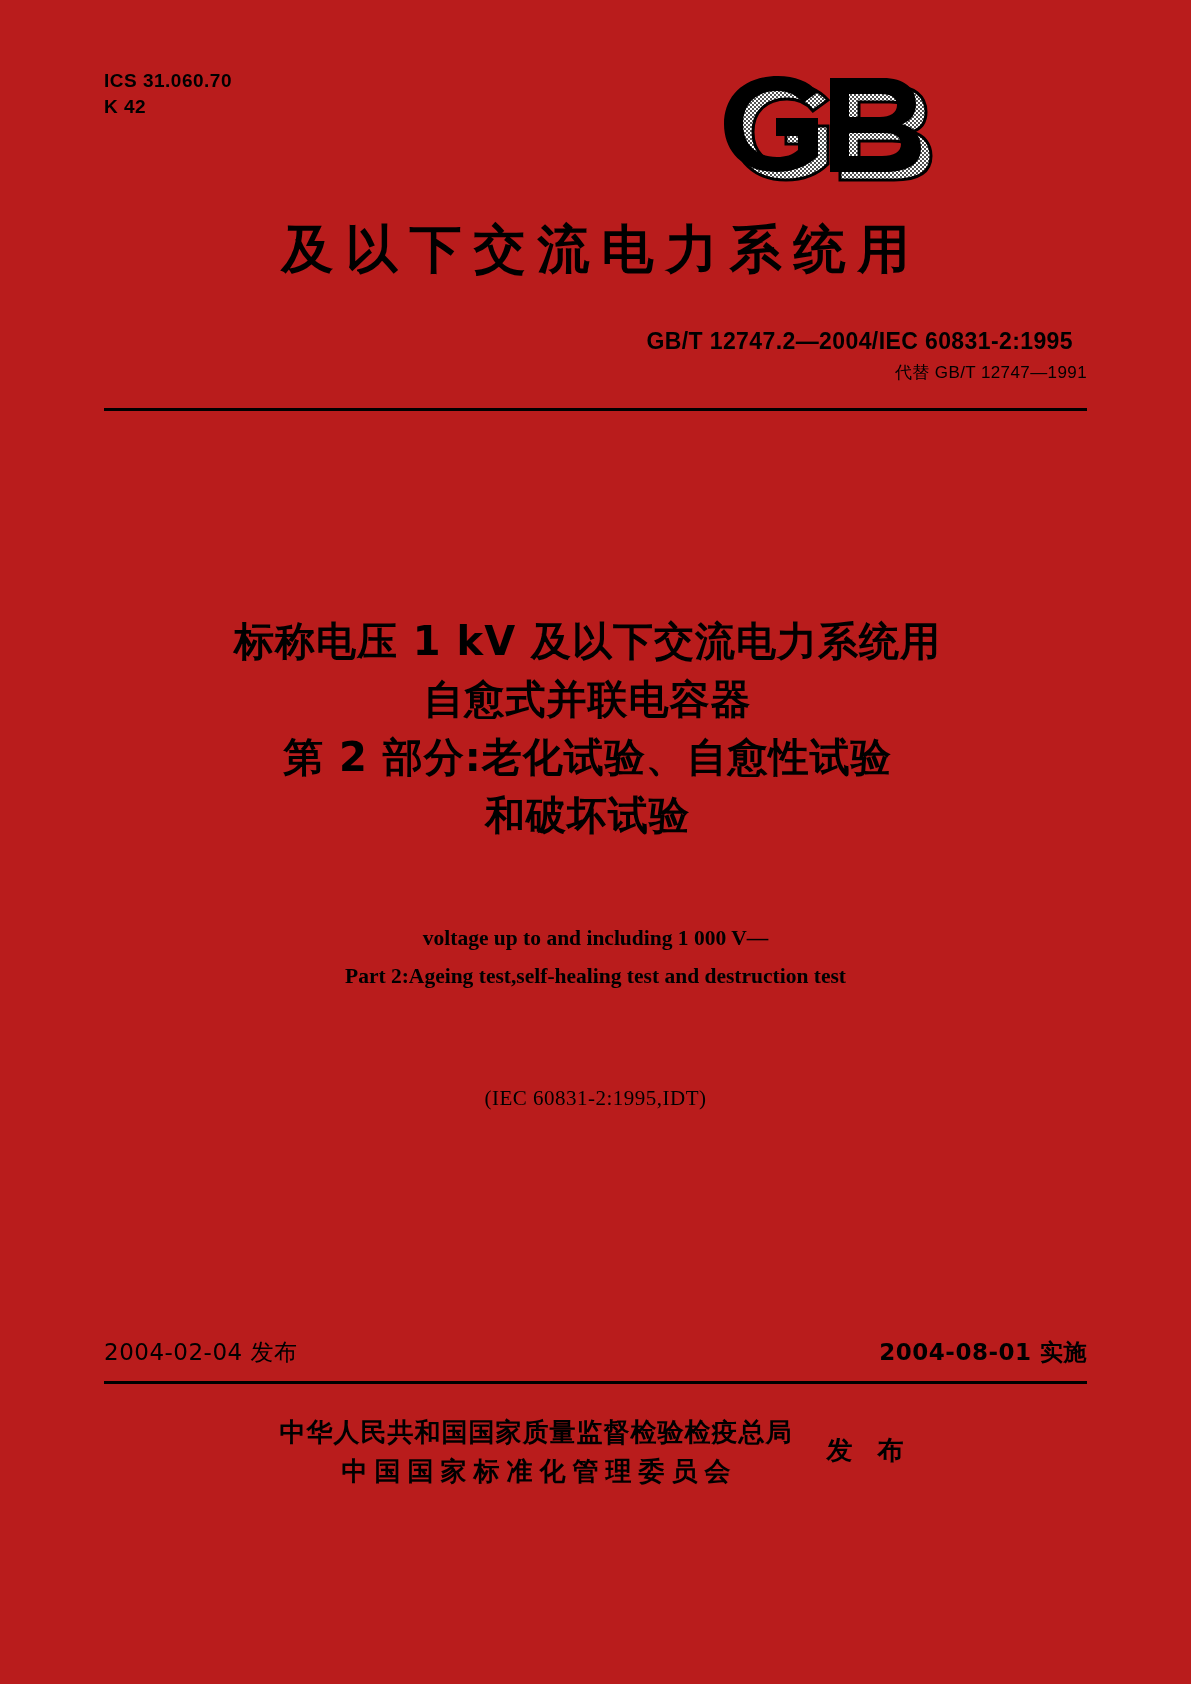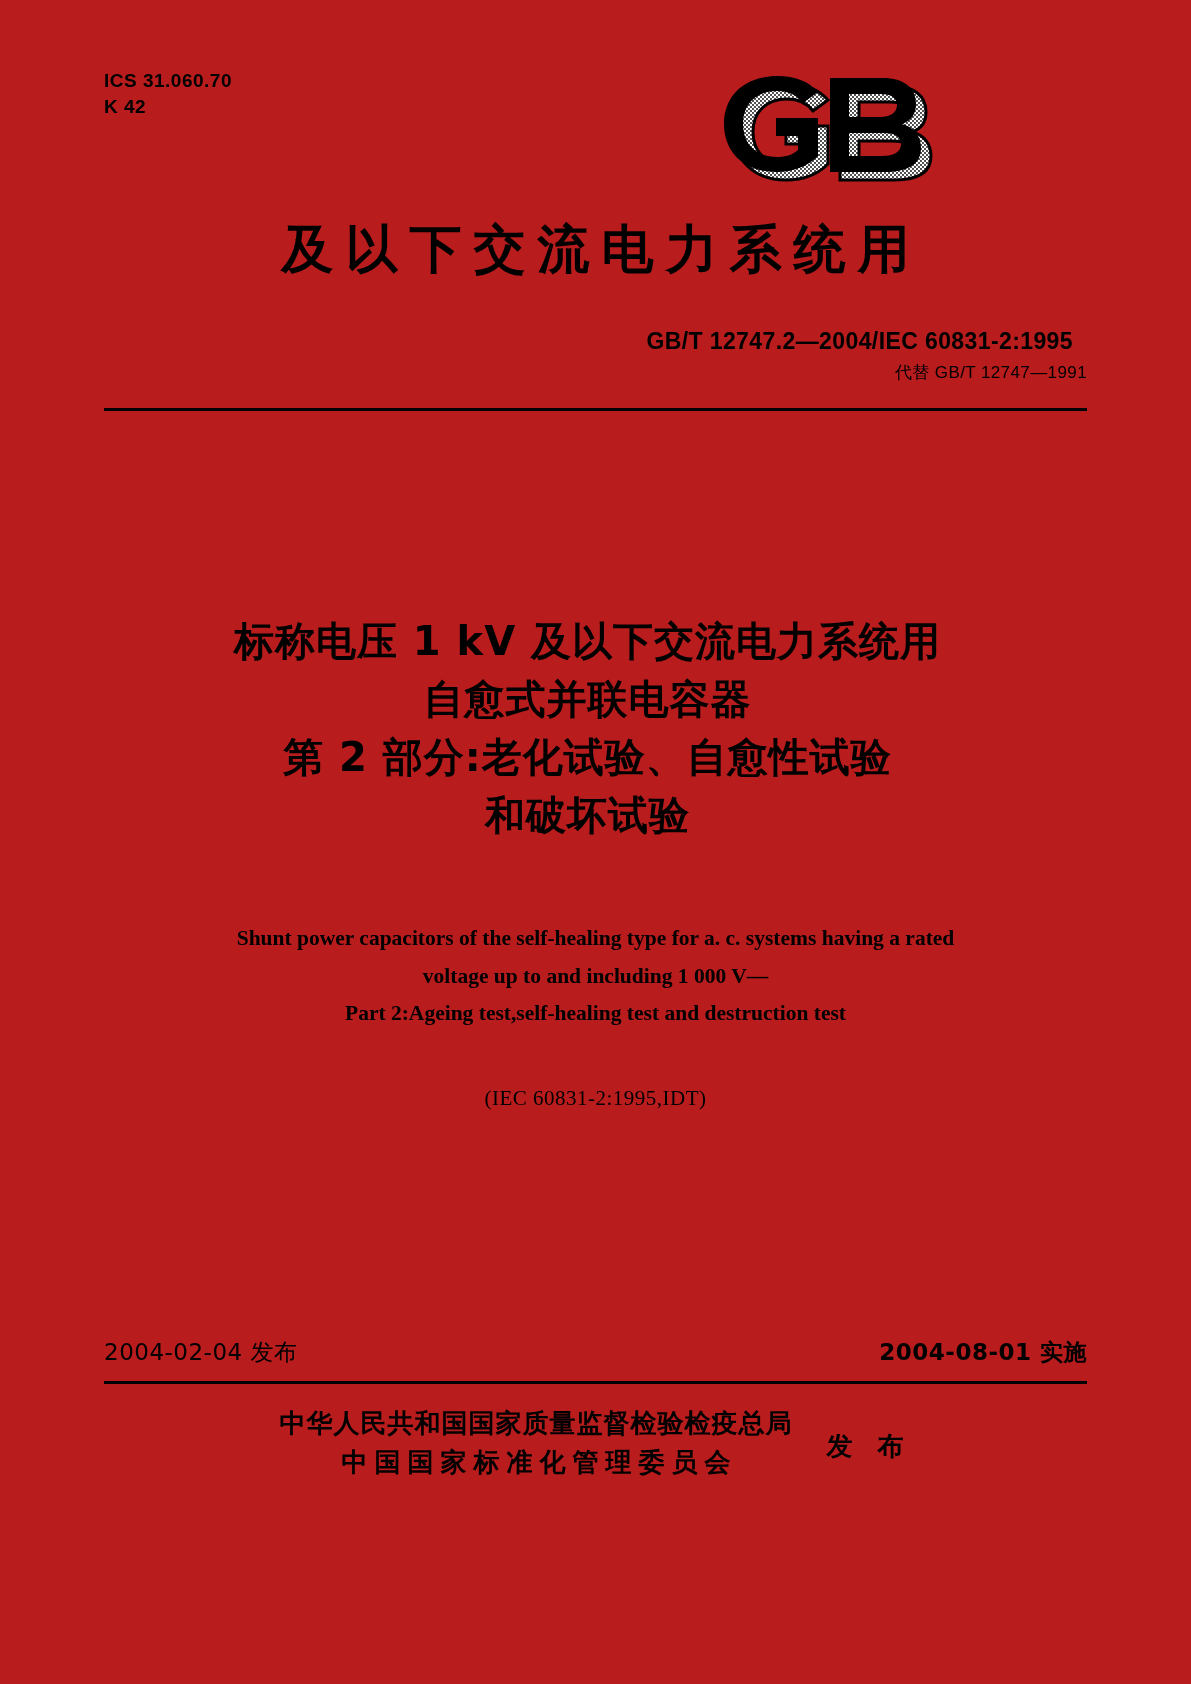--- a/index.html
+++ b/index.html
@@ -167,21 +167,21 @@
     align-items: center;
     gap: 26px;
   }
   .issuer-names {
     text-align: center;
     font-family: "DejaVu Sans", sans-serif;
     font-weight: bold;
     font-size: 26px;
     line-height: 1.5;
   }
-  .issuer-line1 { letter-spacing: 1px; }
+  .issuer-line1 { letter-spacing: 1px; margin-top: 9px; }
   .issuer-line2 { letter-spacing: 7px; padding-left: 7px; }
   .issue-word {
     font-family: "DejaVu Sans", sans-serif;
     font-weight: bold;
     font-size: 26px;
     letter-spacing: 8px;
     padding-left: 8px;
     align-self: center;
     margin-top: 6px;
   }
@@ -228,21 +228,20 @@
   <div class="rule-top"></div>
 
   <div class="main-title">
     <div>标称电压 1 kV 及以下交流电力系统用</div>
     <div>自愈式并联电容器</div>
     <div>第 2 部分:老化试验、自愈性试验</div>
     <div>和破坏试验</div>
   </div>
 
   <div class="en-title">
-    <div>Shunt power capacitors of the self-healing type for a. c. systems having a rated</div>
     <div>voltage up to and including 1 000 V—</div>
     <div>Part 2:Ageing test,self-healing test and destruction test</div>
   </div>
 
   <div class="iec-ref">(IEC 60831-2:1995,IDT)</div>
 
   <div class="rule-bottom"></div>
 
   <div class="date-issue">2004-02-04 发布</div>
   <div class="date-effective">2004-08-01 实施</div>

